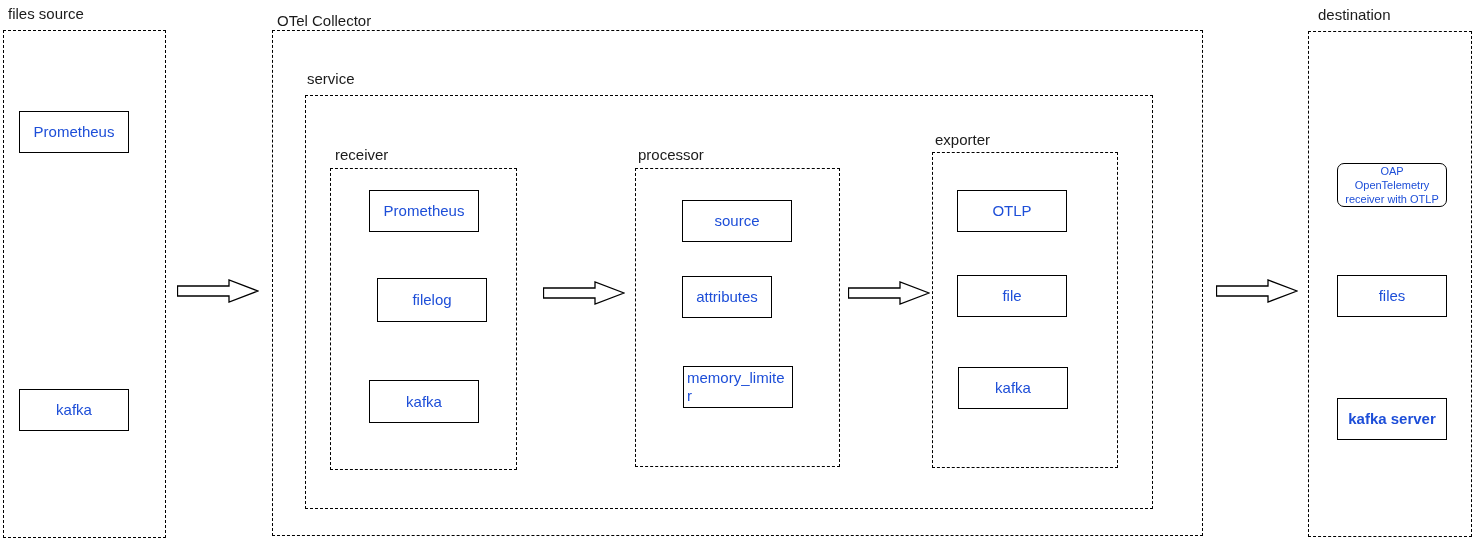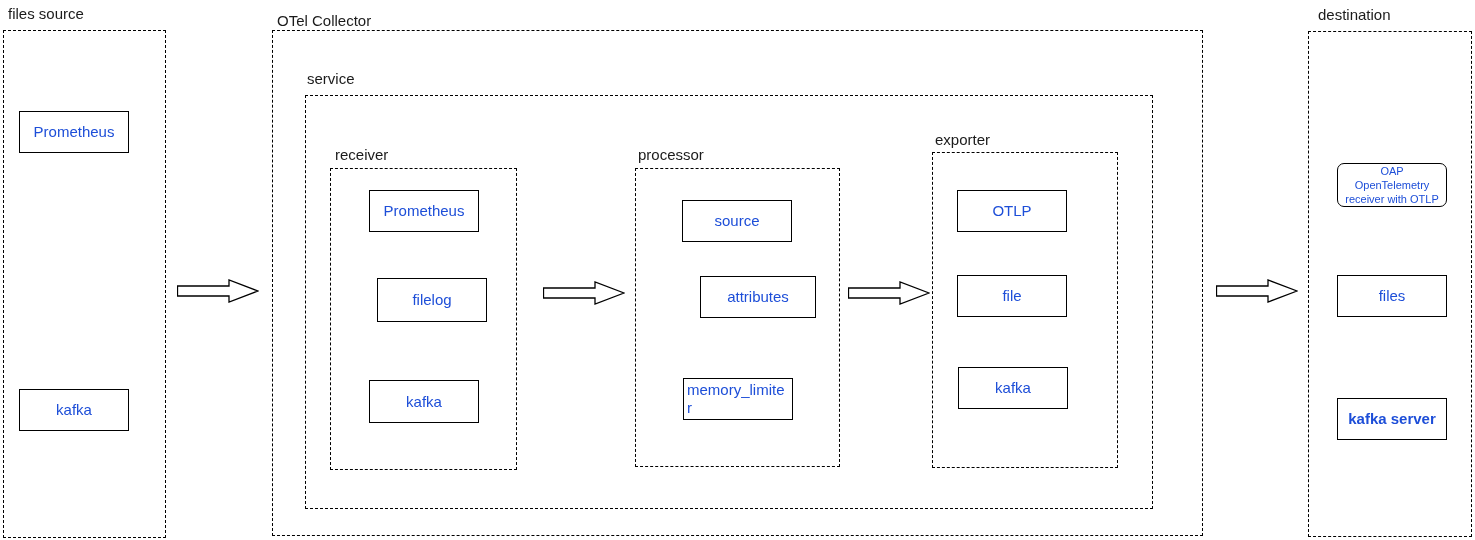--- a/index.html
+++ b/index.html
@@ -48,21 +48,20 @@
     font-size: 11px;
     line-height: 1.3;
     white-space: pre-line;
     border-radius: 7px;
   }
   .node.breakall {
     justify-content: flex-start;
     text-align: left;
     word-break: break-all;
     padding: 1px 3px;
-    margin-top: 12px;
   }
   .arrow { position: absolute; }
   .arrow svg { display: block; }
 
   
   #lbl-data-source   { left: 8;    left: 8px;    top: 5px; }
   #grp-data-source   { left: 3px;   top: 30px;  width: 163px; height: 508px; }
   #nd-src-prometheus { left: 19px;  top: 111px; width: 110px; height: 42px; }
   #nd-src-logfiles   { left: 19px;  top: 253px; width: 110px; height: 43px; }
   #nd-src-kafka      { left: 19px;  top: 389px; width: 110px; height: 42px; }
@@ -80,21 +79,21 @@
 
   #lbl-receiver      { left: 335px; top: 146px; }
   #grp-receiver      { left: 330px; top: 168px; width: 187px; height: 302px; }
   #nd-rcv-prometheus { left: 369px; top: 190px; width: 110px; height: 42px; }
   #nd-rcv-filelog    { left: 369px; top: 278px; width: 110px; height: 44px; margin-left: 8px; }
   #nd-rcv-kafka      { left: 369px; top: 380px; width: 110px; height: 43px; }
 
   #lbl-processor     { left: 638px; top: 146px; }
   #grp-processor     { left: 635px; top: 168px; width: 205px; height: 299px; }
   #nd-prc-batch      { left: 682px; top: 200px; width: 110px; height: 42px; }
-  #nd-prc-attributes { left: 700px; top: 276px; width: 116px; height: 42px; }
+  #nd-prc-attributes { left: 682px; top: 276px; width: 90px; height: 42px; }
   #nd-prc-memlimit   { left: 683px; top: 366px; width: 110px; height: 42px; }
 
   #lbl-exporter   { left: 935px; top: 131px; }
   #grp-exporter   { left: 932px; top: 152px; width: 186px; height: 316px; }
   #nd-exp-otlp    { left: 957px; top: 190px; width: 110px; height: 42px; }
   #nd-exp-file    { left: 957px; top: 275px; width: 110px; height: 42px; }
   #nd-exp-kafka   { left: 958px; top: 367px; width: 110px; height: 42px; }
 
   #lbl-destination  { left: 1318px; top: 6px; }
   #grp-destination  { left: 1308px; top: 31px; width: 164px; height: 506px; }

